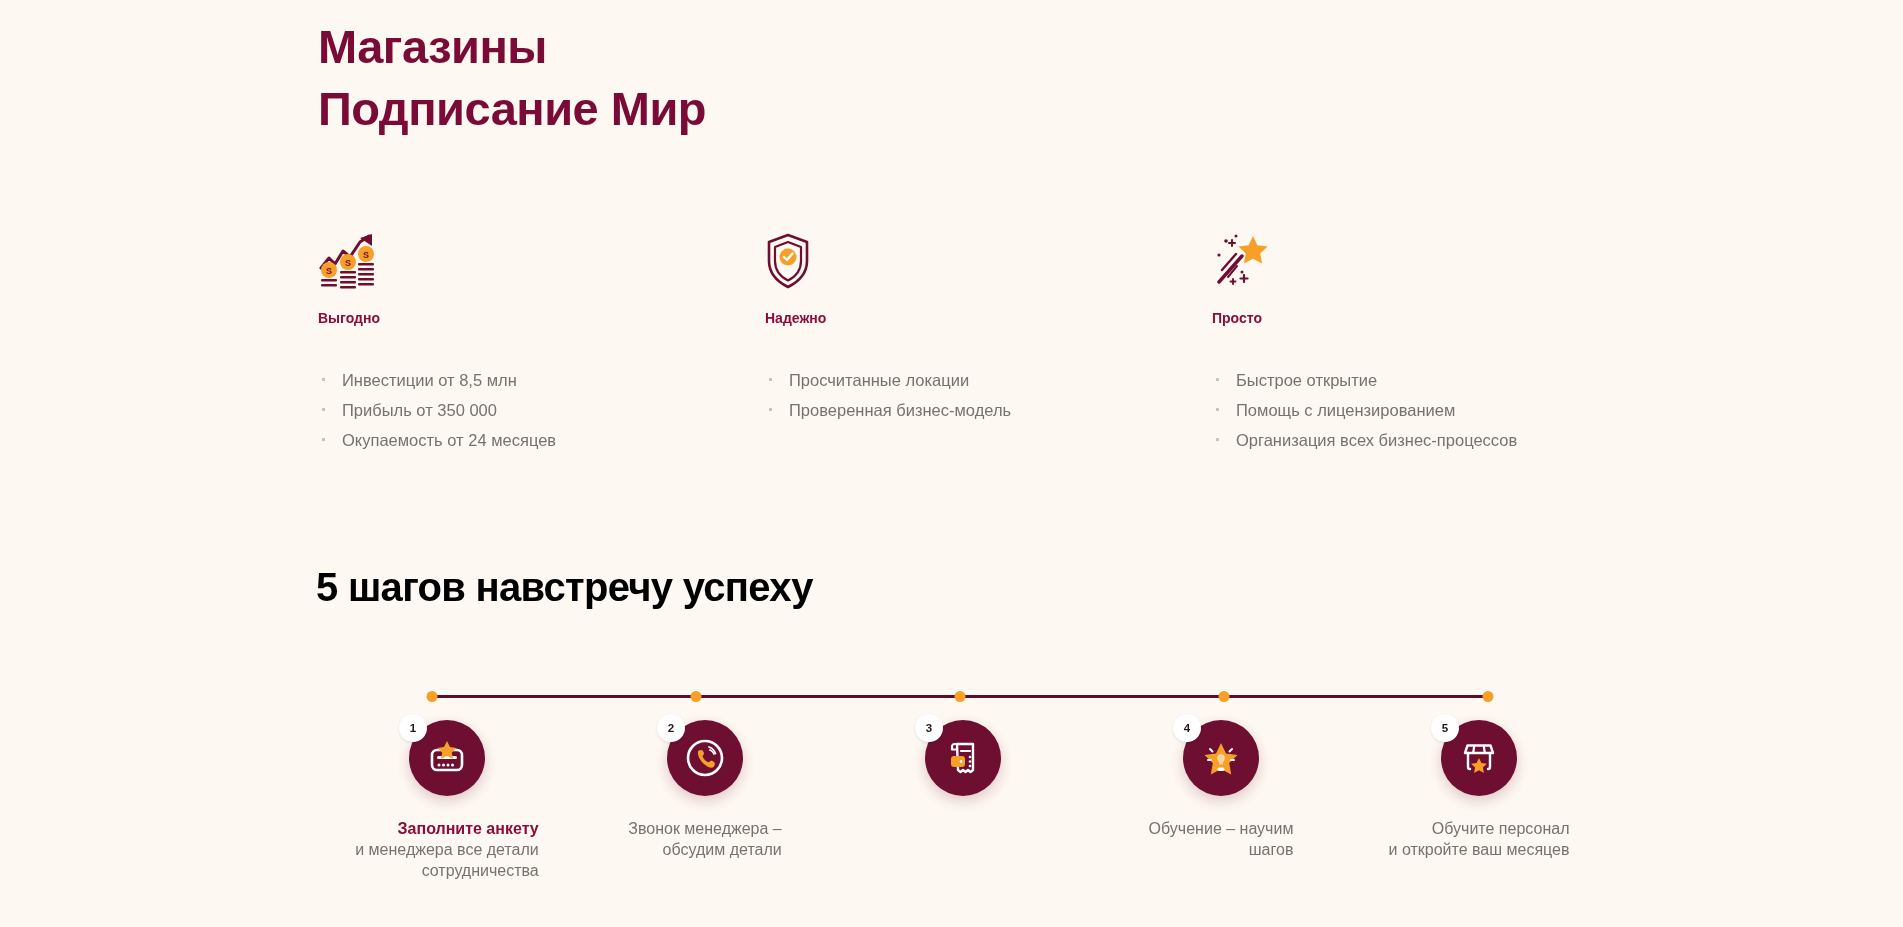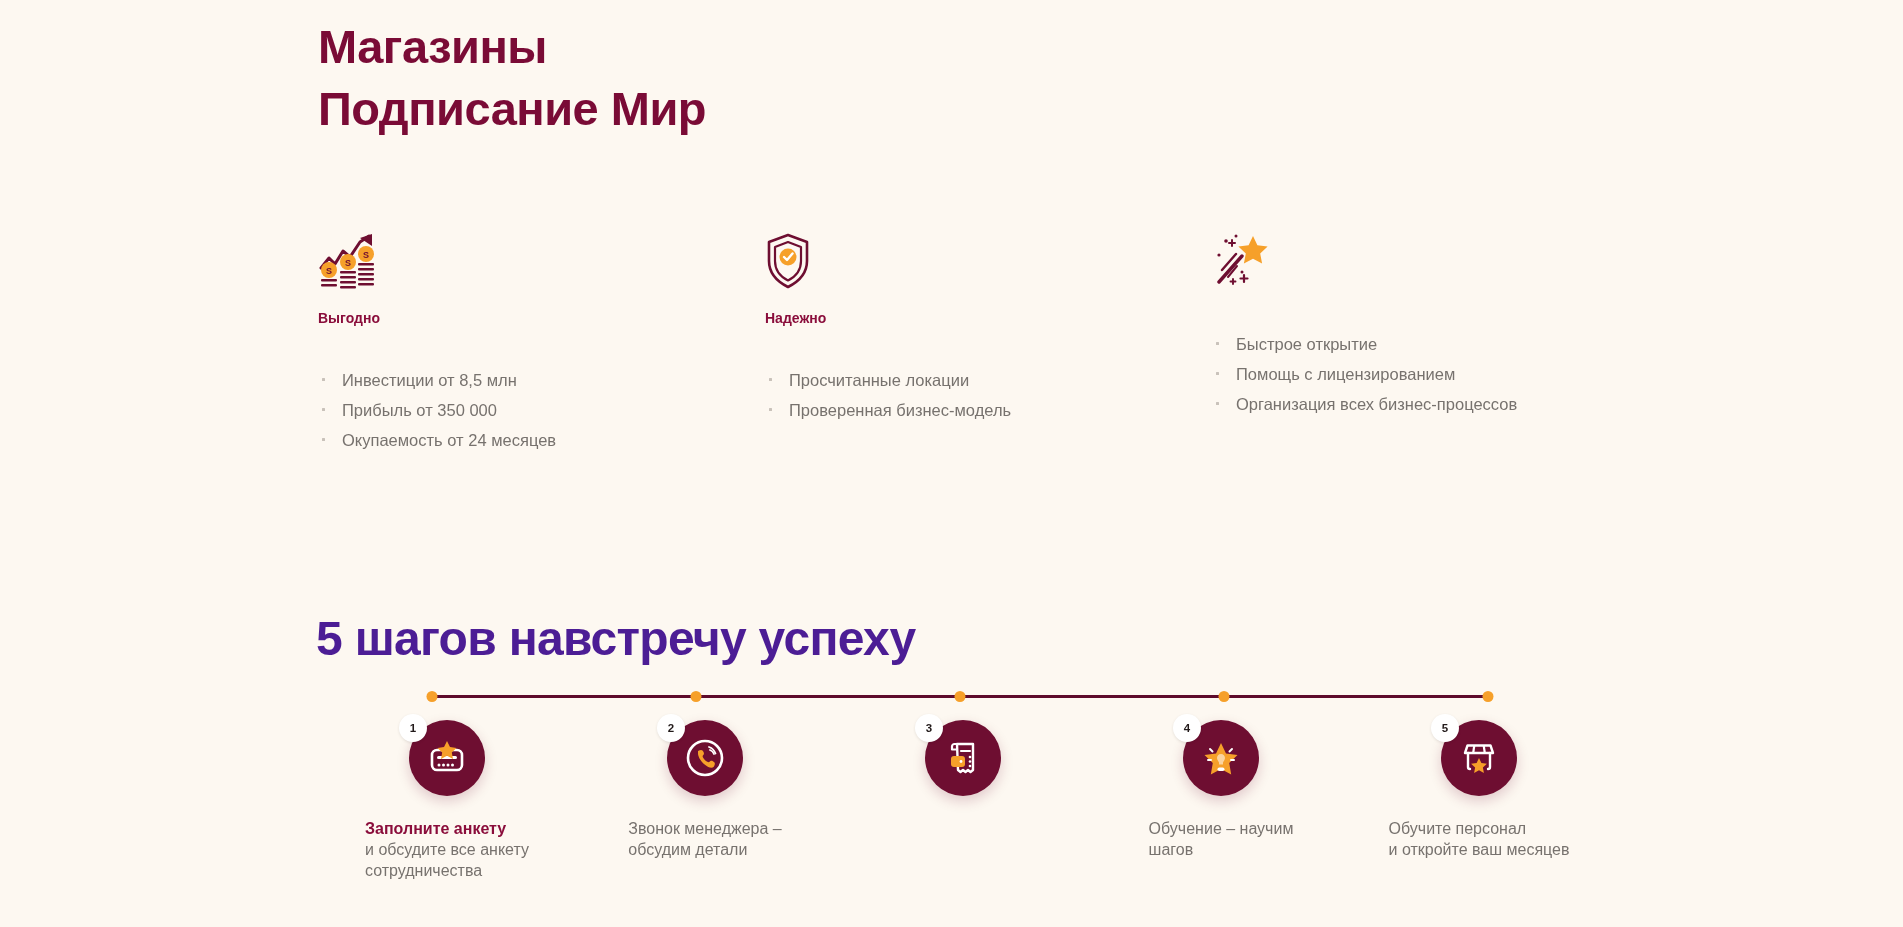--- a/index.html
+++ b/index.html
@@ -50,25 +50,24 @@
   .feat-list li .bullet {
     position:absolute; left:4px; top:8px;
     width:3px; height:3px;
     background:#C9C2BA;
     border-radius:0.5px;
   }
 
   
   .steps-heading {
     position:absolute; left:316px; top:565px;
-    font-size:48px; font-weight:700;
-    color:#4c1d95;
+    font-size:40px; font-weight:700;
+    color:#000000;
     letter-spacing:-0.7px;
     white-space:nowrap;
-    margin-top:46px;
   }
 
   
   .timeline {
     position:absolute;
     left:432px; top:691px;
     width:1056px; height:10px;
   }
   .timeline-rail {
     position:absolute; left:0; top:4px;
@@ -99,21 +98,21 @@
     box-shadow:0 5px 13px rgba(110,14,49,0.20);
   }
   .step-badge {
     position:absolute; left:-10px; top:-6px;
     width:28px; height:28px; border-radius:50%;
     background:#FFFFFF;
     display:flex; align-items:center; justify-content:center;
     font-size:11.5px; font-weight:700; color:#221A1A;
     box-shadow:0 1px 3px rgba(0,0,0,0.10);
   }
-  .step-cap { text-align:left; line-height:1.32; }
+  .step-cap { text-align:right; line-height:1.32; }
   .step-cap .l1 { font-size:16px; color:#77726E; display:block; }
   .step-cap .l1.accent { color:#8A0D3B; font-weight:700; }
   .step-cap .l2, .step-cap .l3 { font-size:16px; color:#77726E; display:block; }
 </style>
 </head>
 <body>
 
 <div class="page">
 
   <div class="hero">
@@ -180,20 +179,21 @@
           <line x1="25" y1="34" x2="16" y2="45" stroke="#6E0E31" stroke-width="2" stroke-linecap="round"></line>
           <circle cx="14" cy="9" r="1.8" fill="#6E0E31"></circle>
           <circle cx="24" cy="4" r="1.5" fill="#6E0E31"></circle>
           <circle cx="7" cy="23" r="1.6" fill="#6E0E31"></circle>
           <circle cx="30" cy="40" r="1.5" fill="#6E0E31"></circle>
           <path d="M20 8 v6 M17 11 h6" stroke="#6E0E31" stroke-width="2" stroke-linecap="round"></path>
           <path d="M32 43 v7 M28.5 46.5 h7" stroke="#6E0E31" stroke-width="2.2" stroke-linecap="round"></path>
           <path d="M21 47 v5 M18.5 49.5 h5" stroke="#6E0E31" stroke-width="1.9" stroke-linecap="round"></path>
         </svg>
       </div>
+      <div class="feat-title">Просто</div>
       <ul class="feat-list">
         <li><span class="bullet"></span><span>Быстрое открытие</span></li>
         <li><span class="bullet"></span><span>Помощь с лицензированием</span></li>
         <li><span class="bullet"></span><span>Организация всех бизнес-процессов</span></li>
       </ul>
     </div>
 
   </div>
 
   <div class="steps-heading">5 шагов навстречу успеху</div>
@@ -219,21 +219,21 @@
             <circle cx="16.5" cy="27" r="1.5" fill="#FFFFFF"></circle>
             <circle cx="21" cy="27" r="1.5" fill="#FFFFFF"></circle>
             <circle cx="25.5" cy="27" r="1.5" fill="#FFFFFF"></circle>
             <polygon points="20,3 23,9 29.5,10 24.8,14.5 26,21 20,17.8 14,21 15.2,14.5 10.5,10 17,9" fill="#F6A02A"></polygon>
           </svg>
         </div>
         <div class="step-badge">1</div>
       </div>
       <div class="step-cap">
         <span class="l1 accent">Заполните анкету</span>
-        <span class="l2">и обсудите все анкету</span>
+        <span class="l2">и менеджера все детали</span>
         <span class="l3">сотрудничества</span>
       </div>
     </div>
 
     <div class="step">
       <div class="step-circle-wrap">
         <div class="step-circle">
           <svg width="42" height="42" viewBox="0 0 42 42">
             <circle cx="21" cy="21" r="17" fill="none" stroke="#FFFFFF" stroke-width="2.6"></circle>
             <path d="M14 14 c0 0 3-2 4.5-0.5 c1.2 1.2 2 3 1 4.2 c-0.8 1 -1.2 1.5 -0.5 2.8 c1 1.8 2.5 3.3 4.3 4.3 c1.3 0.7 1.8 0.3 2.8-0.5 c1.2-1 3-0.2 4.2 1 c1.5 1.5 -0.5 4.5 -0.5 4.5 c-1.5 1.8 -5 1.5 -9.5-2.5 c-4.5-4 -6.3-8.3 -6.3-10.8 z" fill="#F6A02A"></path>

